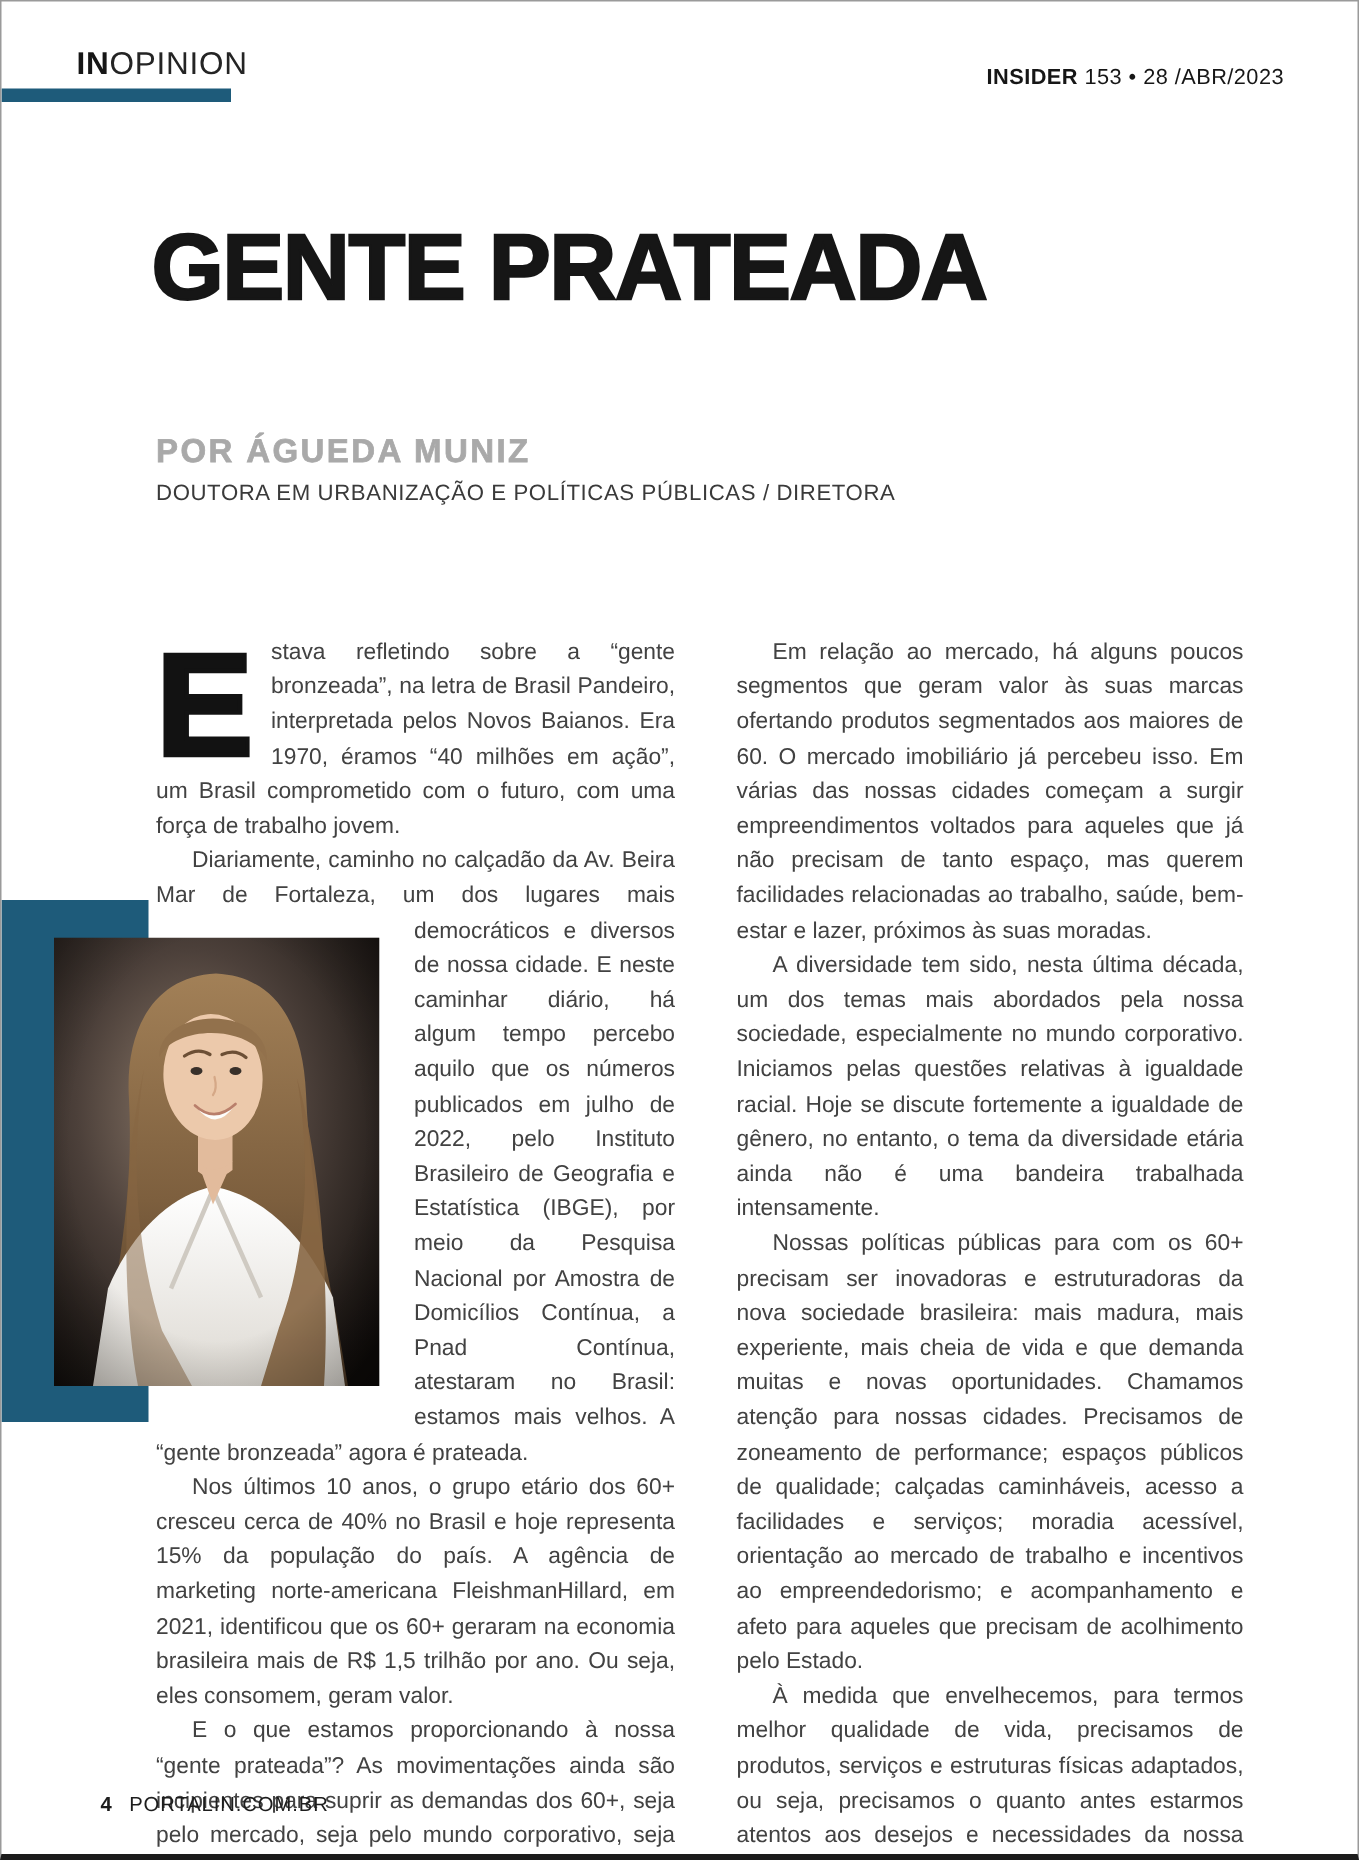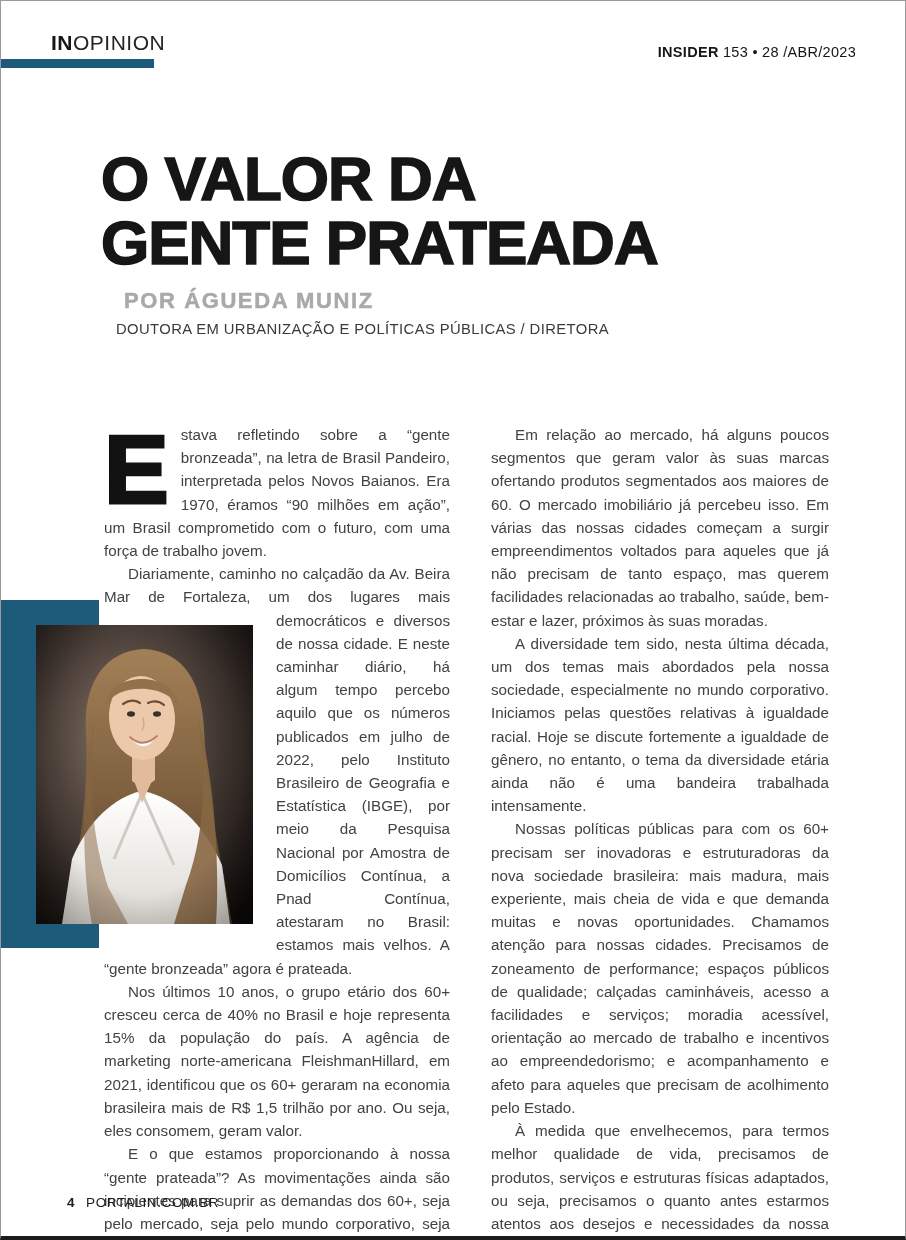--- a/index.html
+++ b/index.html
@@ -14,24 +14,24 @@
   .brand .b { font-weight:700; }
   .brand .l { font-weight:400; color:#242424; }
   .issue { position:absolute; right:49px; top:43px; font-size:14.5px; color:#161616; letter-spacing:0.3px; }
   .issue .b { font-weight:700; }
   .accent-bar { position:absolute; left:0; top:58px; width:153px; height:9px; background:#1e5b7a; }
   
   .title { position:absolute; left:100px; top:146px; font-size:62px; line-height:64px;
            font-weight:700; color:#161616; letter-spacing:-1px; -webkit-text-stroke:1.6px #161616; }
   .title span { display:block; }
   .byline { position:absolute; left:103px; top:287px; font-size:22px; font-weight:700;
-            color:#a9a9a9; letter-spacing:1.6px;margin-left:20px; -webkit-text-stroke:0.5px #a9a9a9; }
+            color:#a9a9a9; letter-spacing:1.6px; -webkit-text-stroke:0.5px #a9a9a9; }
   .dek { position:absolute; left:103px; top:318px; font-size:14.8px; line-height:21.5px;
          color:#3a3a3a; letter-spacing:0.4px; }
-  .dek span { display:block;margin-left:12px; }
+  .dek span { display:block; }
   
   .col { position:absolute; top:422px; font-size:15.2px; line-height:23.2px;
          color:#424242; text-align:justify; }
   .col-left  { left:103px; width:346px; }
   .col-right { left:490px; width:338px; }
   .col p { margin:0; }
   .col p.indent { text-indent:24px; }
   .dropcap { float:left; font-size:97px; line-height:82px; font-weight:700; color:#121212;
              margin:6px 12px 0 0; -webkit-text-stroke:3px #121212; }
   
@@ -52,30 +52,29 @@
 
   <div class="brand">
     <span class="b">IN</span><span class="l">OPINION</span>
   </div>
   <div class="issue">
     <span class="b">INSIDER</span><span> 153 • 28 /ABR/2023</span>
   </div>
   <div class="accent-bar"></div>
 
   <h1 class="title" style="margin:0">
-    <span>O VALOR DA</span>
     <span>GENTE PRATEADA</span>
   </h1>
   <div class="byline">POR ÁGUEDA MUNIZ</div>
   <div class="dek">
     <span>DOUTORA EM URBANIZAÇÃO E POLÍTICAS PÚBLICAS / DIRETORA</span>
   </div>
 
   <div class="col col-left">
-    <p><span class="dropcap">E</span><span>stava refletindo sobre a “gente bronzeada”, na letra de Brasil Pandeiro, interpretada pelos Novos Baianos. Era 1970, éramos “90 milhões em ação”, um Brasil comprometido com o futuro, com uma força de trabalho jovem.</span></p>
+    <p><span class="dropcap">E</span><span>stava refletindo sobre a “gente bronzeada”, na letra de Brasil Pandeiro, interpretada pelos Novos Baianos. Era 1970, éramos “40 milhões em ação”, um Brasil comprometido com o futuro, com uma força de trabalho jovem.</span></p>
     <p class="indent"><span>Diariamente, caminho no calçadão da Av. Beira Mar de Fortaleza, um dos lugares mais democráticos </span><span class="photo-float">
           <span class="teal-shape"></span>
           <svg class="portrait" viewBox="0 0 217 299" xmlns="http://www.w3.org/2000/svg">
         <defs>
           <radialGradient id="pbg" cx="42%" cy="38%" r="78%">
             <stop offset="0%" stop-color="#8d7a6a"></stop>
             <stop offset="45%" stop-color="#4c403a"></stop>
             <stop offset="100%" stop-color="#0e0b09"></stop>
           </radialGradient>
           <linearGradient id="phair" x1="0" y1="0" x2="0" y2="1">

